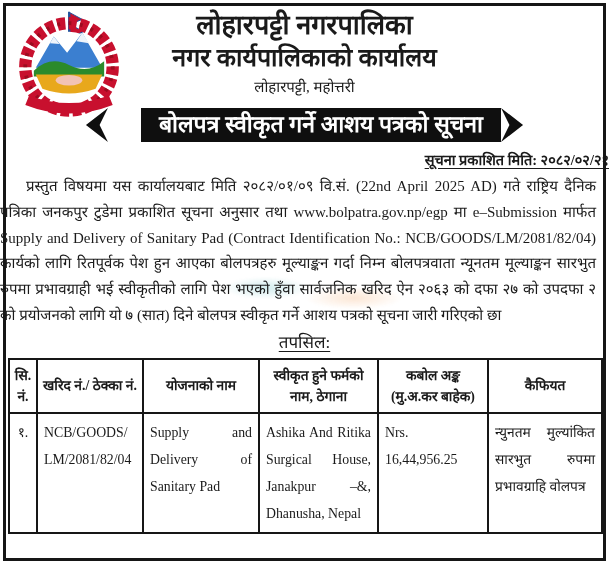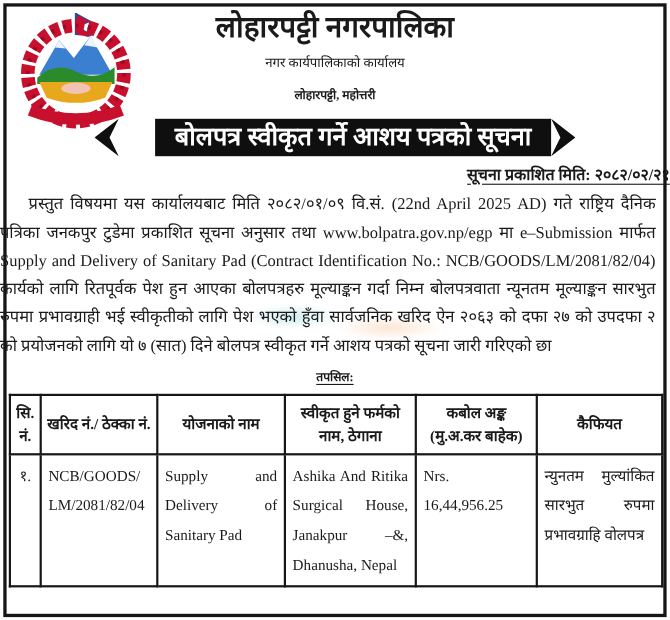--- a/index.html
+++ b/index.html
@@ -11,22 +11,22 @@
   }
   .frame {
     position:absolute; left:3px; top:3px; right:3px; bottom:3px;
     border:3px solid var(--ink,#161616); pointer-events:none;
   }
   .logo {
     position:absolute; left:12px; top:6px; width:114px; height:118px;
   }
   .header { text-align:center; padding-top:8px; }
   .h-muni  { font-size:27px; font-weight:bold; line-height:34px; }
-  .h-office{ font-size:12px; font-weight:normal; line-height:31px;text-align:center; }
-  .h-addr  { font-size:11px; font-weight:bold; line-height:28px; }
+  .h-office{ font-size:25px; font-weight:bold; line-height:31px;text-align:center; }
+  .h-addr  { font-size:15px; font-weight:normal; line-height:28px; }
   .h-prov  { font-size:14.5px; font-weight:bold; line-height:24px; }
 
   .banner-row {
     display:flex; align-items:stretch; justify-content:center;
     margin-top:7px; height:34px;
   }
   .banner-end { width:22px; background:var(--banner_bg,#0f0f0f); }
   .banner-end.left  { clip-path:polygon(0 50%, 100% 0, 62% 50%, 100% 100%); }
   .banner-end.right { clip-path:polygon(100% 50%, 0 0, 38% 50%, 0 100%); }
   .banner-bar {
@@ -45,21 +45,21 @@
     text-align:justify; text-indent:26px; position:relative; z-index:1;
   }
   .watermark {
     position:absolute; left:200px; top:268px; width:220px; height:50px;
     background:
       radial-gradient(ellipse 60px 16px at 30% 40%, rgba(0,150,160,0.18), transparent 70%),
       radial-gradient(ellipse 70px 16px at 70% 60%, rgba(240,130,40,0.20), transparent 70%);
     filter:blur(1px); z-index:0;
   }
   .tapasil {
-    text-align:center; font-size:11px; font-weight:bold; line-height:24px;
+    text-align:center; font-size:17px; font-weight:normal; line-height:24px;
     margin-top:2px;
   }
   .tapasil span { text-decoration:underline; text-underline-offset:3px; }
 
   table.detail {
     border-collapse:collapse; margin:3px 8px 0 8px; width:593px;
     table-layout:fixed; font-size:13.8px;
   }
   table.detail th, table.detail td {
     border:2px solid var(--ink,#161616); vertical-align:middle;

